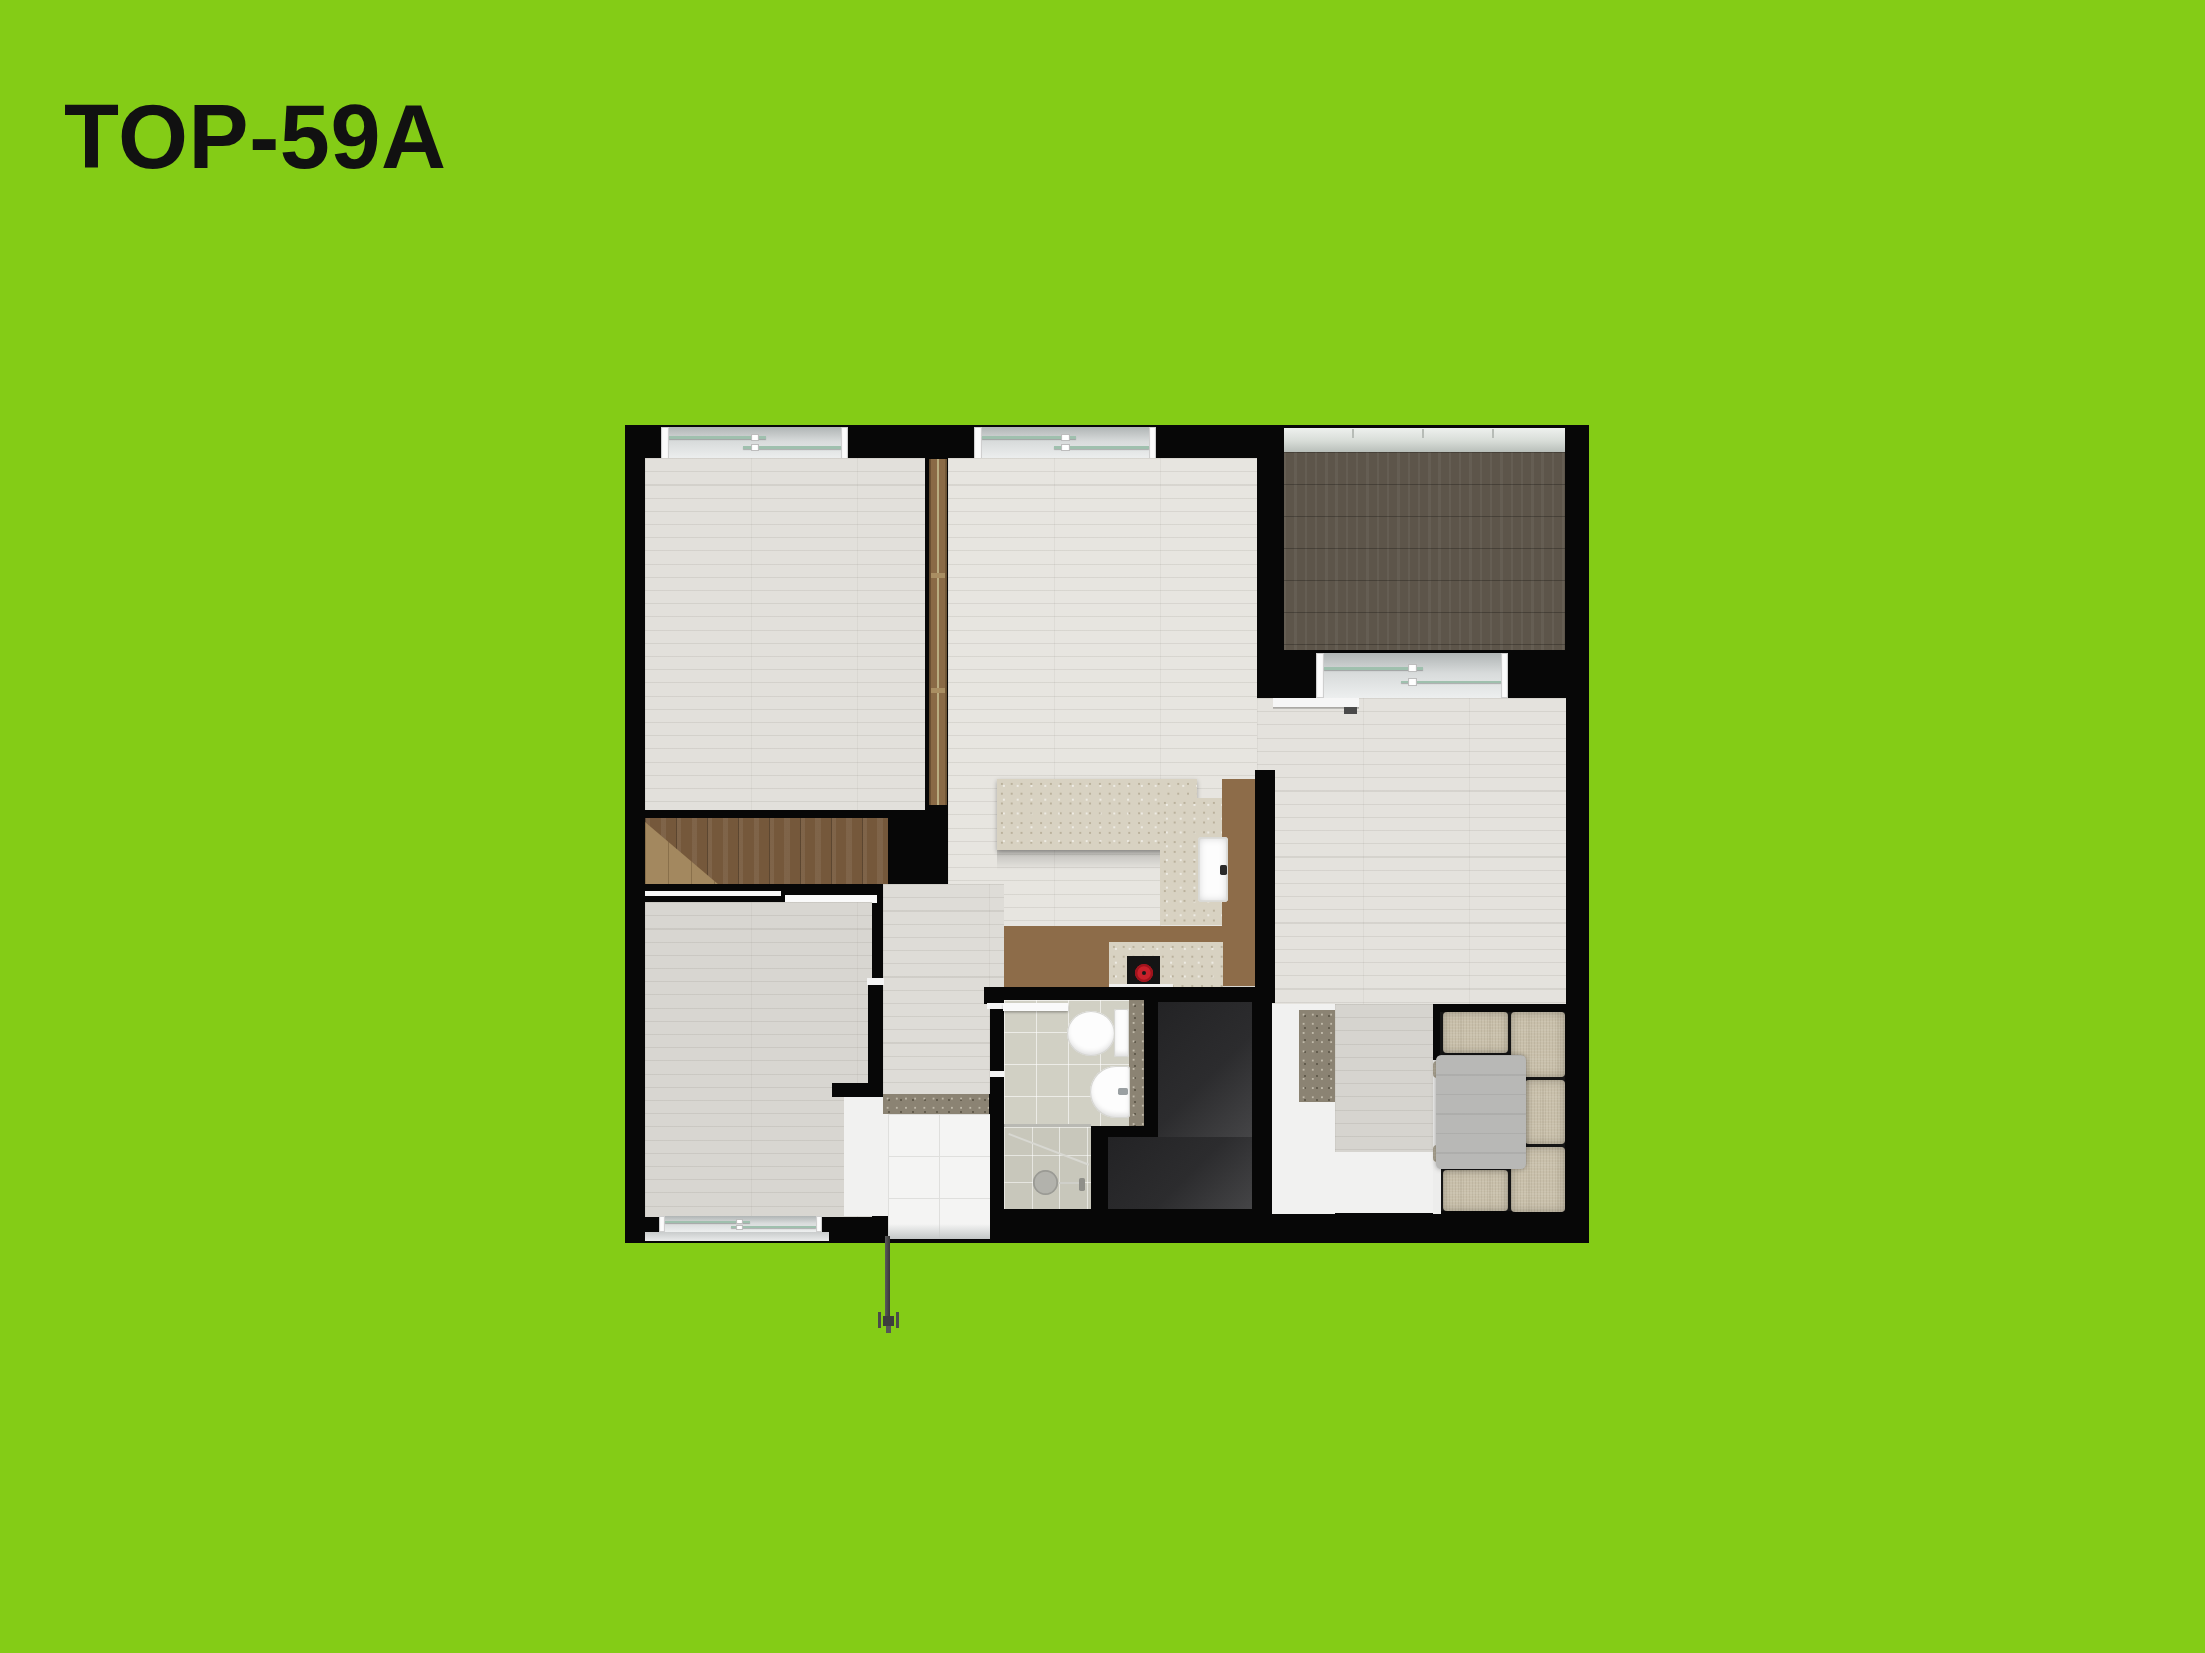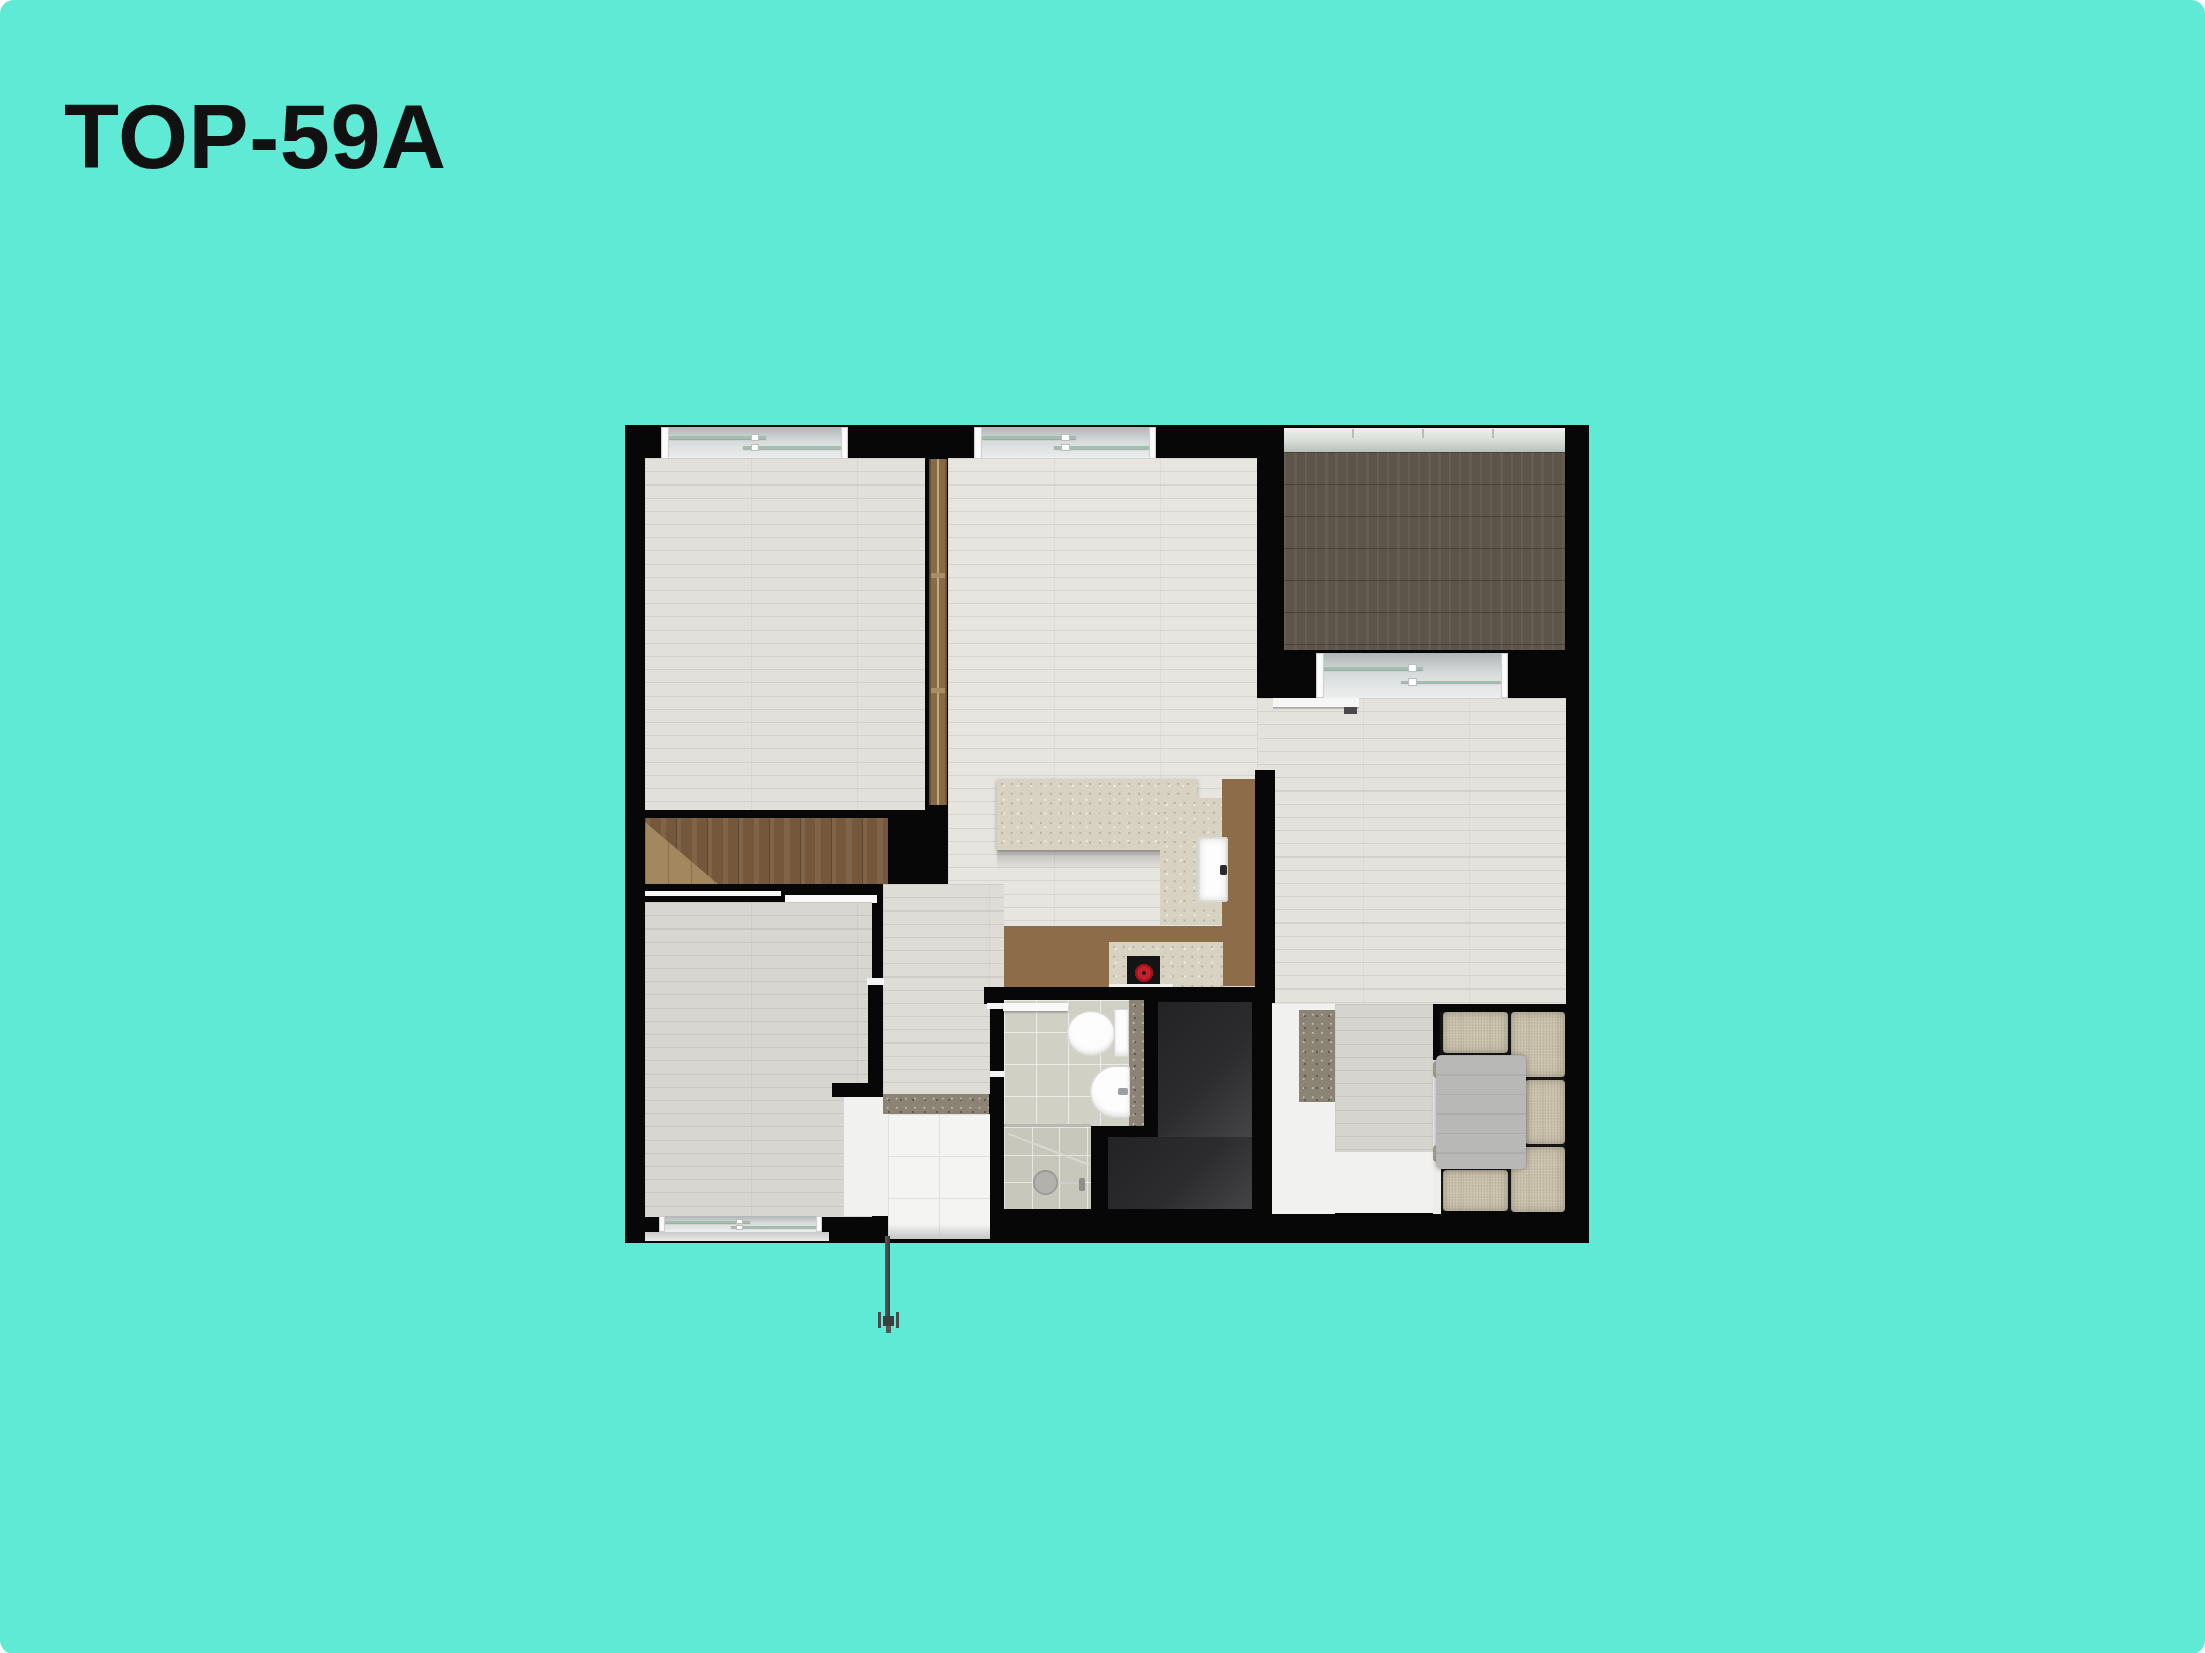--- a/index.html
+++ b/index.html
@@ -1,17 +1,17 @@
 <!DOCTYPE html>
 <html style="font-size:9.2px"><head>
 <meta charset="utf-8">
 <style>
   html,body{margin:0;padding:0;background:#ffffff;width:2205px;height:1654px;overflow:hidden;
     font-family:"Liberation Sans", sans-serif;}
-  .scene{position:absolute;left:0;top:0;width:2205px;height:1654px;background:#5eead4;border-radius:14px;}
+  .scene{position:absolute;left:0;top:0;width:2205px;height:1654px;background:#84cc16;}
   .abs{position:absolute;}
   .title{position:absolute;left:64px;top:86px;font-size:90px;font-weight:700;color:#111;
     letter-spacing:0.6px;font-family:"Liberation Sans",sans-serif;}
   .plan{position:absolute;left:625px;top:425px;width:964px;height:818px;background:#070707;}
   
   .wood{background-image:
       repeating-linear-gradient(180deg, rgba(105,100,90,0.12) 0 1.1px, transparent 1.1px 13.2px),
       repeating-linear-gradient(90deg, rgba(105,100,90,0.07) 0 1.1px, transparent 1.1px 106px);}
   .f-bed1{background-color:#e2e0db;}
   .f-livA{background-color:#e7e5e0;}

